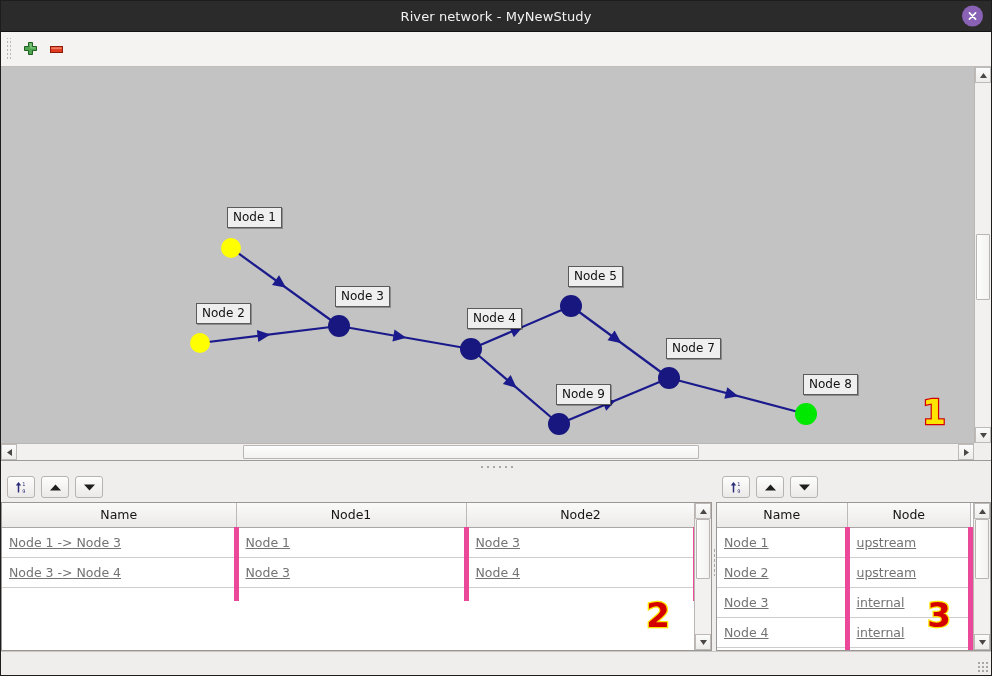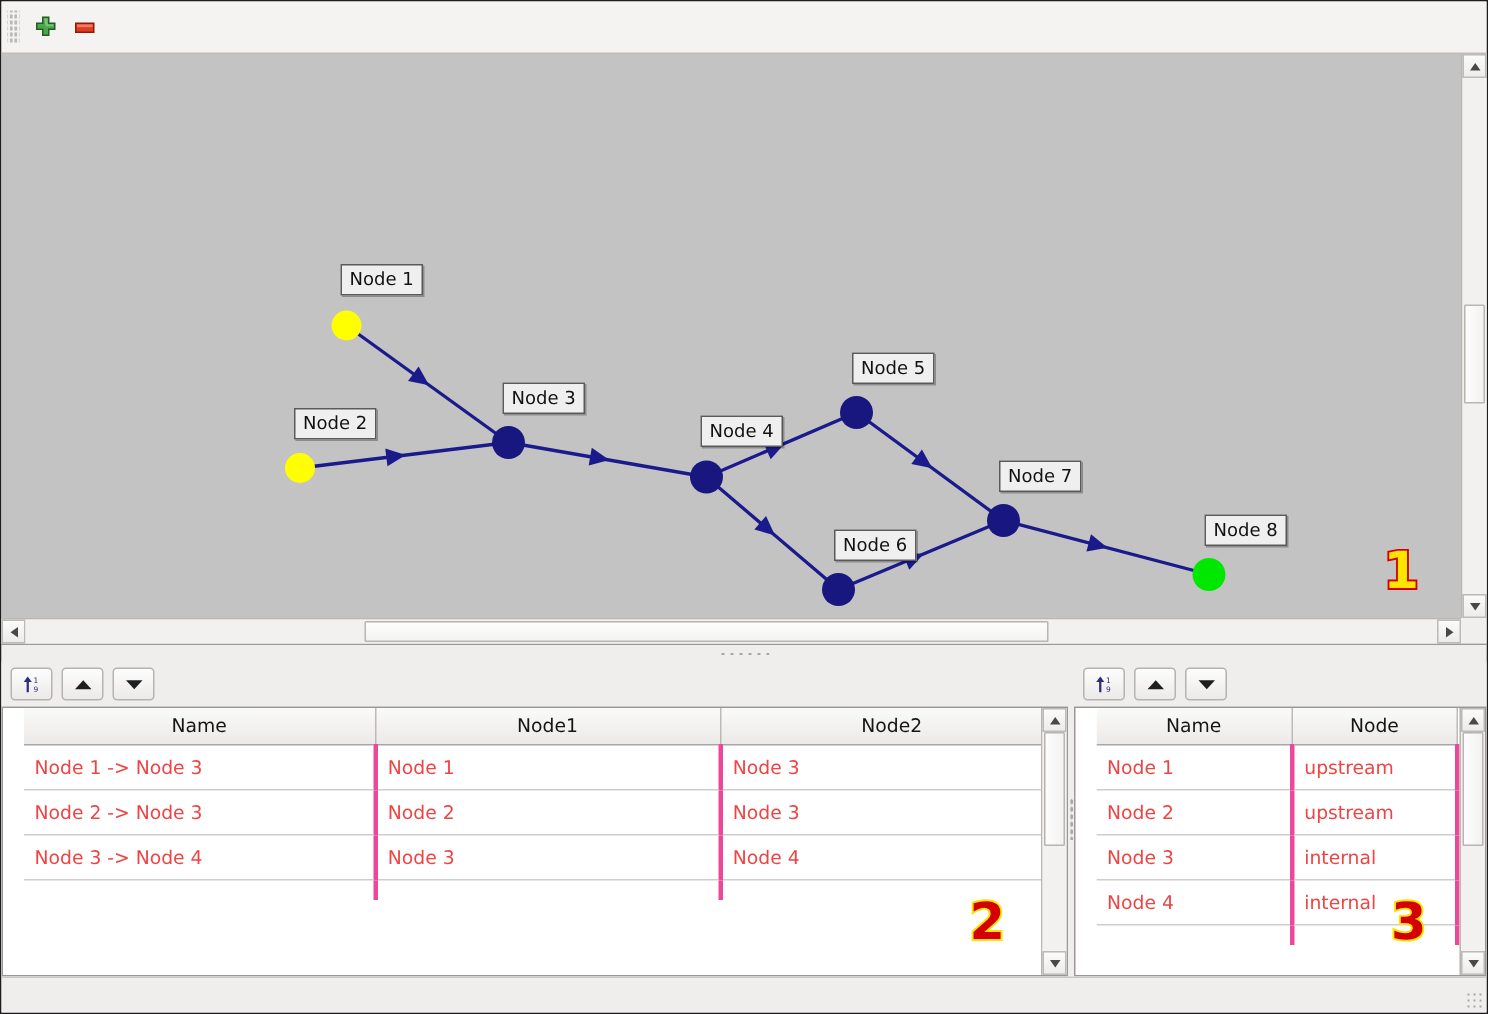--- a/index.html
+++ b/index.html
@@ -189,51 +189,51 @@
     cursor:pointer;
   }
 
   .table-area {
     flex:1; min-height:0;
     display:flex;
     border: 1px solid #9a9795;
     background:#ffffff;
     overflow:hidden;
     position: relative;
-    padding-left: 14px;
   }
   .table-scroll { flex:1; min-width:0; overflow:hidden; position:relative; }
   table.grid {
     border-collapse: collapse;
     width: 100%;
     table-layout: fixed;
     font-size: 12.5px;
   }
   table.grid th {
     background: linear-gradient(#fafafa,#eceae8);
     border-right: 1px solid #bcb9b7;
     border-bottom: 1px solid #a9a6a4;
     font-weight: normal;
     font-size: 12.5px;
     height: 24px;
     color:#151515;
     text-align:center;
     cursor:pointer;
   }
   table.grid td {
-    border-right: 3px solid #ec4899;
+    border-right: 5px solid #ec4899;
     border-bottom: 1px solid #cfcdcb;
     height: 30px;
     padding: 0 7px;
-    color: #ef4444;
+    color: #737373;
     background:#fff;
     white-space: nowrap;
     overflow: hidden;
     text-overflow: ellipsis;
     cursor: default;
+    text-decoration: underline;
   }
   table.grid tr.spacer td { height: 14px; border-bottom: none; }
 
   
   .statusbar {
     height: 24px; min-height: 24px;
     background: #efeeed;
     border-top: 1px solid #cac7c5;
     position: relative;
   }
@@ -243,20 +243,28 @@
     background-image: radial-gradient(#a9a6a4 1px, transparent 1px);
     background-size: 4px 4px;
     cursor: nwse-resize;
   }
 </style>
 </head>
 <body>
 
 <div class="window">
 
+  <div class="titlebar">
+    <span class="titlebar-title">River network - MyNewStudy</span>
+    <div class="close-btn">
+      <svg width="11" height="11" viewBox="0 0 11 11">
+        <path d="M2.4 2.4 L8.6 8.6 M8.6 2.4 L2.4 8.6" stroke="#ffffff" stroke-width="1.6" stroke-linecap="round"></path>
+      </svg>
+    </div>
+  </div>
 
   <div class="toolbar">
     <div class="tb-grip"></div>
     <div class="tb-btn">
       <svg width="17" height="17" viewBox="0 0 17 17">
         <path d="M6.5 1.5 h4 v4 h4 v4 h-4 v4 h-4 v-4 h-4 v-4 h4 z" fill="#4ea54e" stroke="#1f5f22" stroke-width="1"></path>
         <path d="M7.3 2.3 h2.4 v4 h4 v1.2 h-5.2 z" fill="#8ccf8c" opacity=".75"></path>
       </svg>
     </div>
     <div class="tb-btn">
@@ -296,21 +304,21 @@
             <circle cx="668" cy="311" r="11" fill="#17177f"></circle>
             <circle cx="805" cy="347" r="11" fill="#00e800"></circle>
           </svg>
 
         <div class="annot annot-1" style="right:28px; bottom:14px;">1</div>
       <div class="node-label" style="left: 226px; top: 140px;">Node 1</div>
           <div class="node-label" style="left: 195px; top: 236px;">Node 2</div>
           <div class="node-label" style="left: 334px; top: 219px;">Node 3</div>
           <div class="node-label" style="left: 466px; top: 241px;">Node 4</div>
           <div class="node-label" style="left: 567px; top: 199px;">Node 5</div>
-          <div class="node-label" style="left: 555px; top: 317px;">Node 6</div>
+          <div class="node-label" style="left: 555px; top: 317px;">Node 9</div>
           <div class="node-label" style="left: 665px; top: 271px;">Node 7</div>
           <div class="node-label" style="left: 802px; top: 307px;">Node 8</div>
         </div>
       <div class="vscroll">
         <div class="arrow">
           <svg width="9" height="7" viewBox="0 0 9 7">
               <path d="M4.5 1 L8 6 L1 6 Z" fill="#4a4745"></path>
             </svg>
         </div>
         <div class="track">
@@ -386,25 +394,20 @@
                 <th>Node2</th>
               </tr>
             </thead>
             <tbody id="links-tbody">
                 <tr>
                   <td>Node 1 -&gt; Node 3</td>
                   <td>Node 1</td>
                   <td>Node 3</td>
                 </tr>
                 <tr>
-                  <td>Node 2 -&gt; Node 3</td>
-                  <td>Node 2</td>
-                  <td>Node 3</td>
-                </tr>
-                <tr>
                   <td>Node 3 -&gt; Node 4</td>
                   <td>Node 3</td>
                   <td>Node 4</td>
                 </tr>
                 <tr class="spacer">
                   <td></td>
                   <td></td>
                   <td></td>
                 </tr>
               </tbody>

